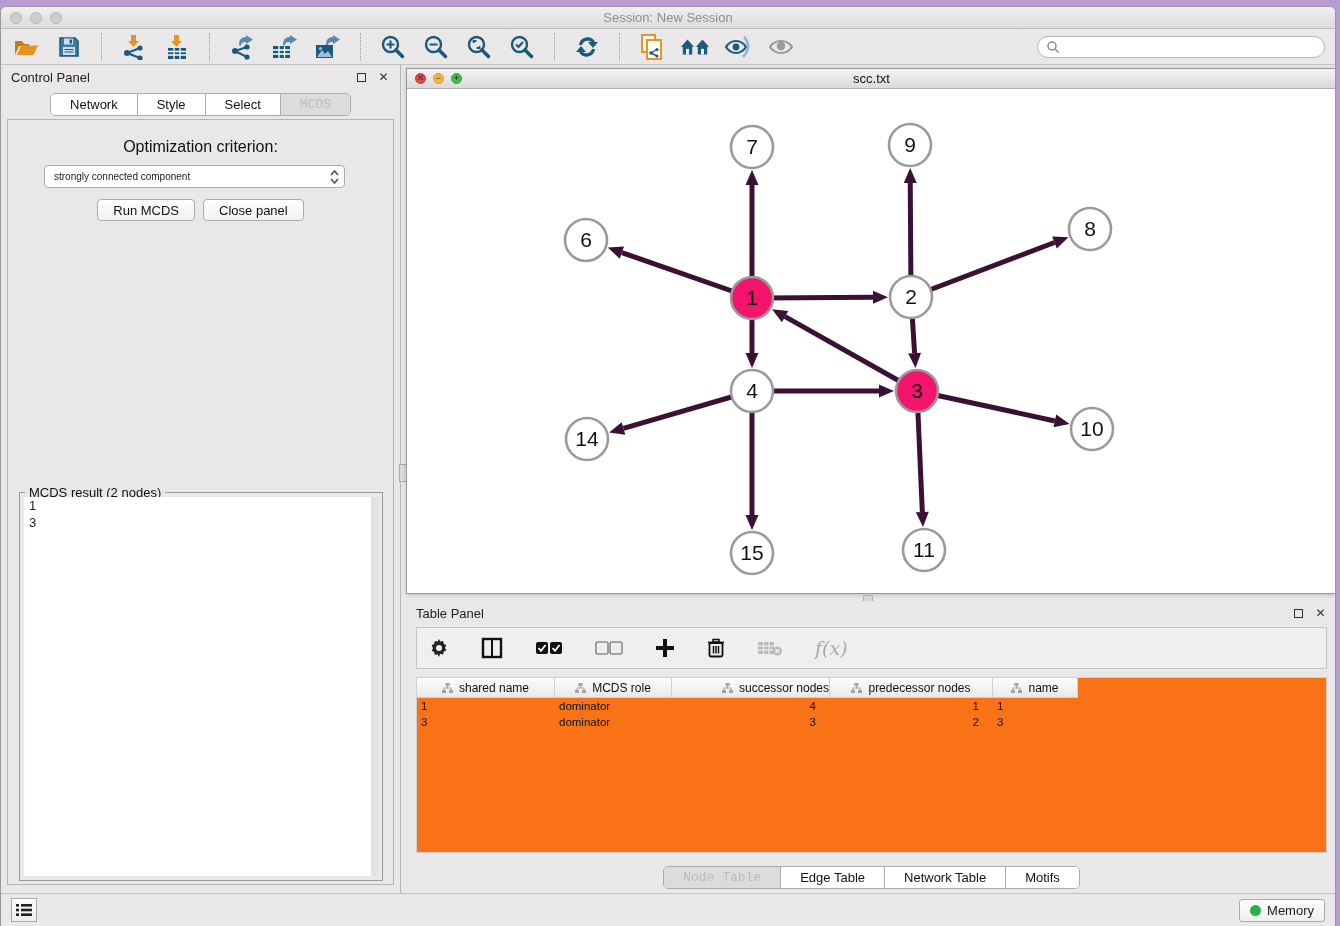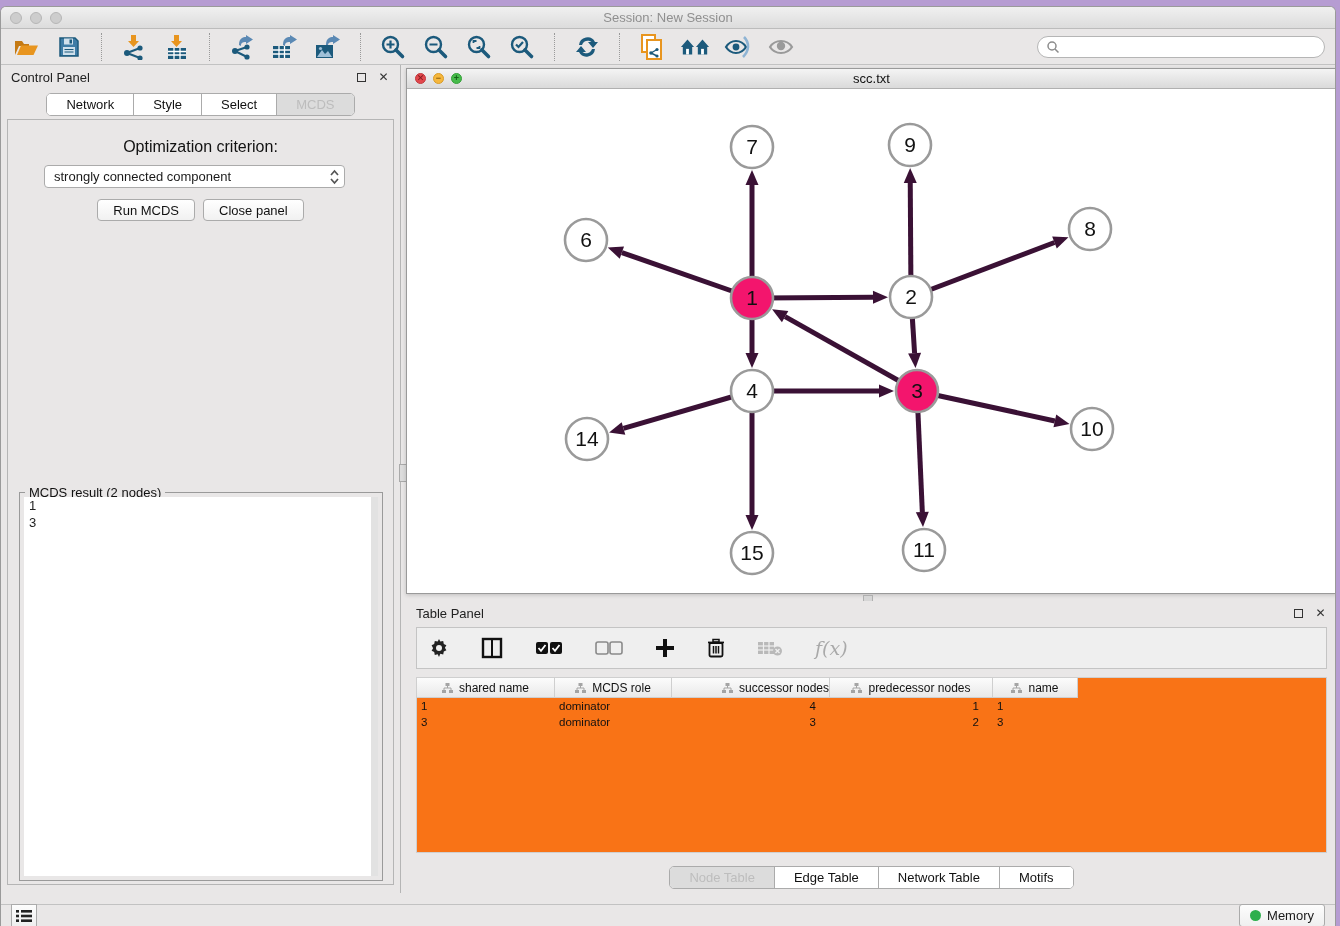--- a/index.html
+++ b/index.html
@@ -33,25 +33,25 @@
   .cpanel { position:absolute; left:0; top:0; bottom:0; width:400px; border-right:1px solid #b5b5b5; }
   .panel-head { height:24px; display:flex; align-items:center; padding:0 10px; font-size:13px; color:#222; }
   .panel-head .sp { flex:1; }
   .wbtn { width:13px; height:13px; margin-left:9px; display:flex; align-items:center; justify-content:center;
           color:#333; font-size:12px; font-weight:bold; }
   .float-sq { width:9px; height:9px; border:1.5px solid #333; }
   .tabs-row { display:flex; justify-content:center; margin-top:4px; }
   .seg { display:flex; border:1px solid #ababab; border-radius:5px; overflow:hidden; background:#fff; }
   .seg .tab { padding:3px 19px; font-size:13px; background:#fff; border-right:1px solid #ababab; color:#111; }
   .seg .tab:last-child { border-right:none; }
-  .seg .tab.sel-dim { background:#dcdcdc; color:#bdbdbd; }
+  .seg .tab.sel-dim { background:#dcdcdc; color:#bdbdbd;font-family:Liberation Mono, monospace; }
   .cp-box { position:absolute; left:6px; right:6px; top:54px; bottom:8px; border:1px solid #b5b5b5; background:#e9e7e7; }
   .opt-label { text-align:center; margin-top:18px; font-size:16px; color:#111; }
   .dropdown { margin:9px 48px 0 36px; height:23px; background:#fff; border:1px solid #ababab; border-radius:4px;
-              display:flex; align-items:center; padding:0 4px 0 9px; font-size:13px; }
+              display:flex; align-items:center; padding:0 4px 0 9px; font-size:10px; }
   .dropdown .dd-label { flex:1; }
   .btn-row { display:flex; justify-content:center; gap:8px; margin-top:11px; }
   .btn { height:22px; padding:0 15px; background:linear-gradient(#ffffff,#f1f1f1); border:1px solid #ababab;
          border-radius:4px; font-size:13px; display:flex; align-items:center; color:#111; }
   .result-group { position:absolute; left:11px; right:10px; top:372px; bottom:3px; border:1px solid #9a9a9a; background:#e9e7e7; }
   .result-legend { position:absolute; top:-8px; left:5px; background:#e9e7e7; padding:0 4px; font-size:13px; color:#111; }
   .result-inner { position:absolute; inset:4px; background:#fff; overflow:hidden; }
   .result-line { font-size:13px; padding-left:5px; line-height:17px; color:#222; }
   .result-scroll { position:absolute; top:0; bottom:0; right:0; width:7px; background:#e2e2e2; }
 
@@ -82,21 +82,21 @@
   .tbl-header { display:flex; height:20px; }
   .th { background:linear-gradient(#fcfcfc,#e9e9e9); border-right:1px solid #cfcfcf; border-bottom:1px solid #cfcfcf;
         display:flex; align-items:center; justify-content:center; gap:6px; font-size:12px; color:#111; }
   .tree-ico { opacity:.75; }
   .trow { display:flex; height:16px; align-items:center; }
   .td { font-size:11.5px; color:#111; padding:0 4px; overflow:hidden; white-space:nowrap; }
   .ta-l { text-align:left; } .ta-r { text-align:right; padding-right:14px; }
   .tp-tabs { display:flex; justify-content:center; margin-top:13px; }
 
   
-  .statusbar { position:absolute; bottom:0; left:0; right:0; height:22px; background:#e9e7e7;
+  .statusbar { position:absolute; bottom:0; left:0; right:0; height:33px; background:#e9e7e7;
                border-top:1px solid #c2c2c2; display:flex; align-items:center; padding:0 10px; }
   .sq-btn { width:26px; height:24px; background:linear-gradient(#fdfdfd,#eee); border:1px solid #ababab;
             display:flex; align-items:center; justify-content:center; }
   .mem-btn { margin-left:auto; height:23px; padding:0 10px; background:linear-gradient(#fdfdfd,#efefef);
              border:1px solid #ababab; border-radius:3px; display:flex; align-items:center; gap:6px; font-size:13px; }
   .mem-dot { width:11px; height:11px; border-radius:50%; }
 </style>
 </head>
 <body>
 

